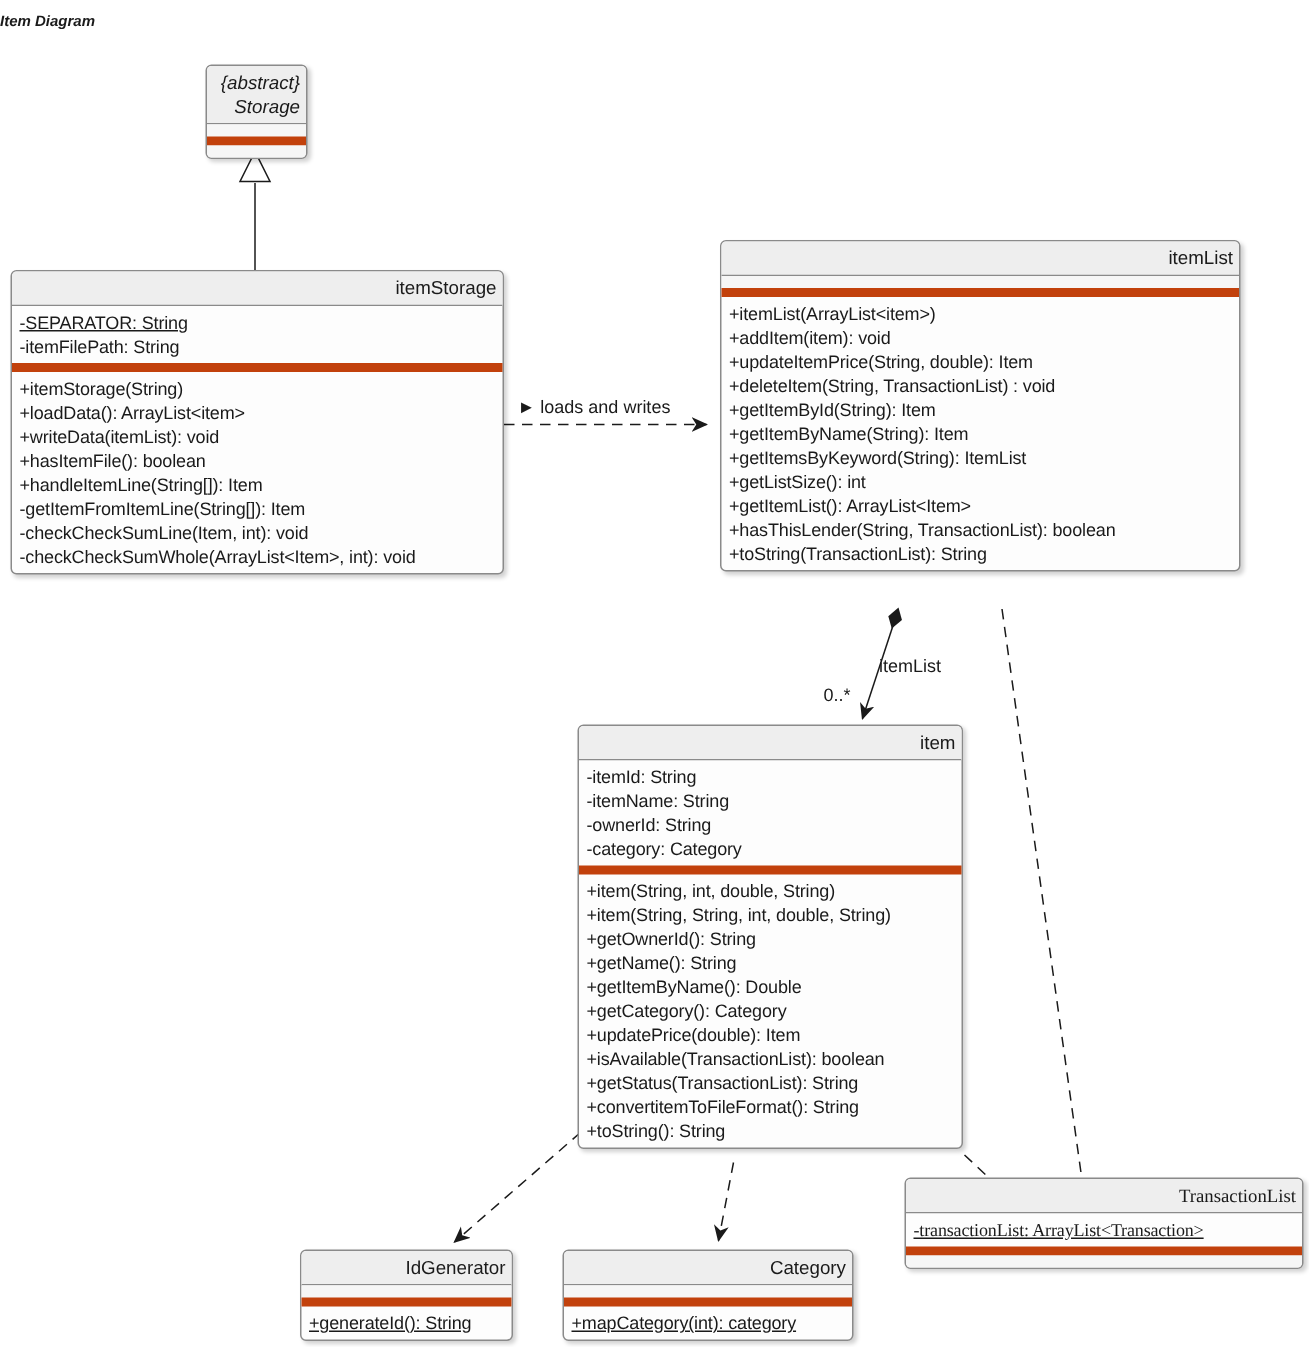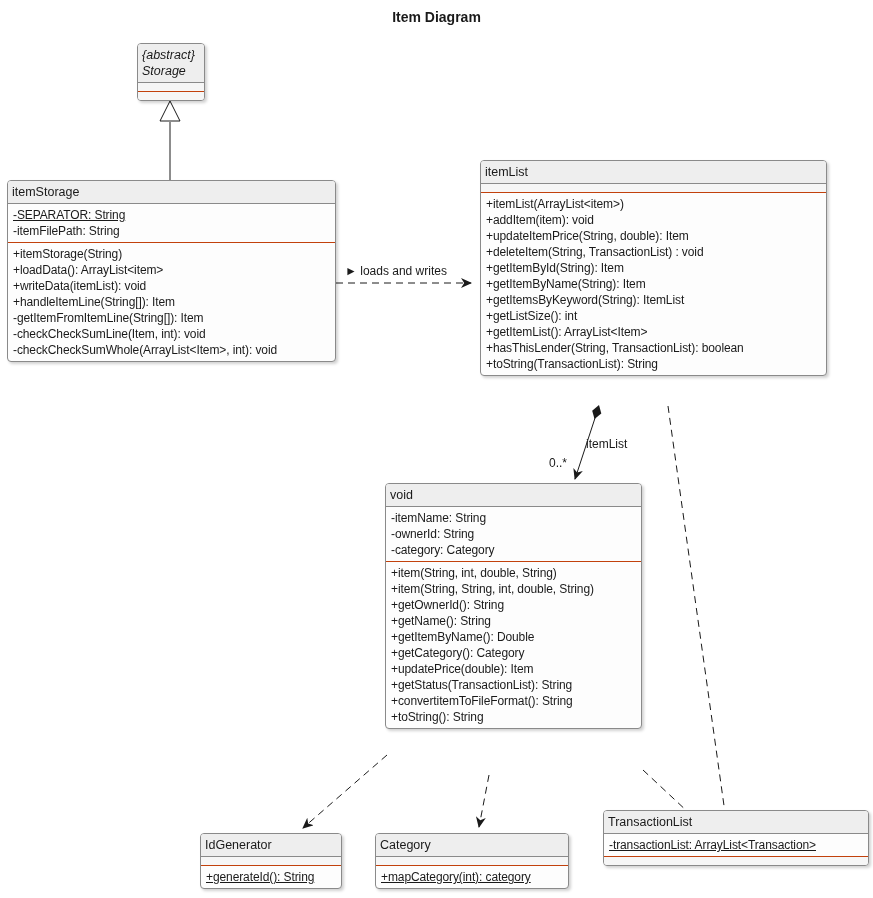--- a/index.html
+++ b/index.html
@@ -2,36 +2,36 @@
 <html><head>
 <meta charset="utf-8">
 <style>
   html,body { margin:0; padding:0; background:#ffffff; }
   .canvas {
     position:relative; width:873px; height:898px; background:#ffffff;
     font-family:"Liberation Sans","DejaVu Sans",sans-serif; color:#1a1a1a;
     overflow:hidden;
   }
   .diagram-title {
-    position:absolute; top:9px; left:0; right:0; text-align:center;
-    font-weight:bold; font-size:14px;
+    position:absolute; top:9px; left:0; right:0; 
+    font-weight:bold; font-size:10px;font-style:italic;
   }
   svg.edges { position:absolute; left:0; top:0; pointer-events:none; }
   .uml-class {
     position:absolute; background:#fdfdfd; border:1px solid #8a8a8a;
     border-radius:4px; box-shadow:2px 2px 3px rgba(0,0,0,0.18);
     font-size:12px;
   }
   .uml-header {
-    background:#eeeeee; border-bottom:1px solid #8a8a8a; text-align:left;
+    background:#eeeeee; border-bottom:1px solid #8a8a8a; text-align:right;
     padding:3px 4px; line-height:16px; font-size:12.5px;
     border-radius:3px 3px 0 0; white-space:nowrap; overflow:hidden;
   }
   .uml-header.italic { font-style:italic; }
-  .compartment { border-bottom:1px solid #c2410c; padding:3px 0; }
+  .compartment { border-bottom:6px solid #c2410c; padding:3px 0; }
   .compartment.empty { min-height:4px; padding:2px 0; background:#f6f6f6; }
   .compartment:last-child { border-bottom:none; border-radius:0 0 3px 3px; }
   .member {
     padding:0 5px; line-height:16px; white-space:nowrap; overflow:hidden;
     letter-spacing:-0.1px;
   }
   .member.static { text-decoration:underline; }
   .edge-label { position:absolute; font-size:12px; white-space:nowrap; }
 </style>
 </head>
@@ -81,20 +81,21 @@
   <div class="uml-class" style="left:7px; top:180px; width:327px;">
     <div class="uml-header">itemStorage</div>
     <div class="compartment">
         <div class="member static">-SEPARATOR: String</div>
         <div class="member">-itemFilePath: String</div>
       </div>
     <div class="compartment">
         <div class="member">+itemStorage(String)</div>
         <div class="member">+loadData(): ArrayList&lt;item&gt;</div>
         <div class="member">+writeData(itemList): void</div>
+        <div class="member">+hasItemFile(): boolean</div>
         <div class="member">+handleItemLine(String[]): Item</div>
         <div class="member">-getItemFromItemLine(String[]): Item</div>
         <div class="member">-checkCheckSumLine(Item, int): void</div>
         <div class="member">-checkCheckSumWhole(ArrayList&lt;Item&gt;, int): void</div>
       </div>
   </div>
 
   <div class="uml-class" style="left:480px; top:160px; width:345px;">
     <div class="uml-header">itemList</div>
     <div class="compartment empty"></div>
@@ -107,34 +108,36 @@
         <div class="member">+getItemByName(String): Item</div>
         <div class="member">+getItemsByKeyword(String): ItemList</div>
         <div class="member">+getListSize(): int</div>
         <div class="member">+getItemList(): ArrayList&lt;Item&gt;</div>
         <div class="member">+hasThisLender(String, TransactionList): boolean</div>
         <div class="member">+toString(TransactionList): String</div>
       </div>
   </div>
 
   <div class="uml-class" style="left:385px; top:483px; width:255px;">
-    <div class="uml-header">void</div>
+    <div class="uml-header">item</div>
     <div class="compartment">
+        <div class="member">-itemId: String</div>
         <div class="member">-itemName: String</div>
         <div class="member">-ownerId: String</div>
         <div class="member">-category: Category</div>
       </div>
     <div class="compartment">
         <div class="member">+item(String, int, double, String)</div>
         <div class="member">+item(String, String, int, double, String)</div>
         <div class="member">+getOwnerId(): String</div>
         <div class="member">+getName(): String</div>
         <div class="member">+getItemByName(): Double</div>
         <div class="member">+getCategory(): Category</div>
         <div class="member">+updatePrice(double): Item</div>
+        <div class="member">+isAvailable(TransactionList): boolean</div>
         <div class="member">+getStatus(TransactionList): String</div>
         <div class="member">+convertitemToFileFormat(): String</div>
         <div class="member">+toString(): String</div>
       </div>
   </div>
 
   <div class="uml-class" style="left:200px; top:833px; width:140px;">
     <div class="uml-header">IdGenerator</div>
     <div class="compartment empty"></div>
     <div class="compartment">
@@ -143,21 +146,21 @@
   </div>
 
   <div class="uml-class" style="left:375px; top:833px; width:192px;">
     <div class="uml-header">Category</div>
     <div class="compartment empty"></div>
     <div class="compartment">
         <div class="member static">+mapCategory(int): category</div>
       </div>
   </div>
 
-  <div class="uml-class" style="left:603px; top:810px; width:264px;">
+  <div class="uml-class" style="left:603px; top:785px; width:264px;font-family:Liberation Serif, serif;">
     <div class="uml-header">TransactionList</div>
     <div class="compartment">
         <div class="member static">-transactionList: ArrayList&lt;Transaction&gt;</div>
       </div>
     <div class="compartment empty"></div>
   </div>
 
 </div>
 
 </body></html>

